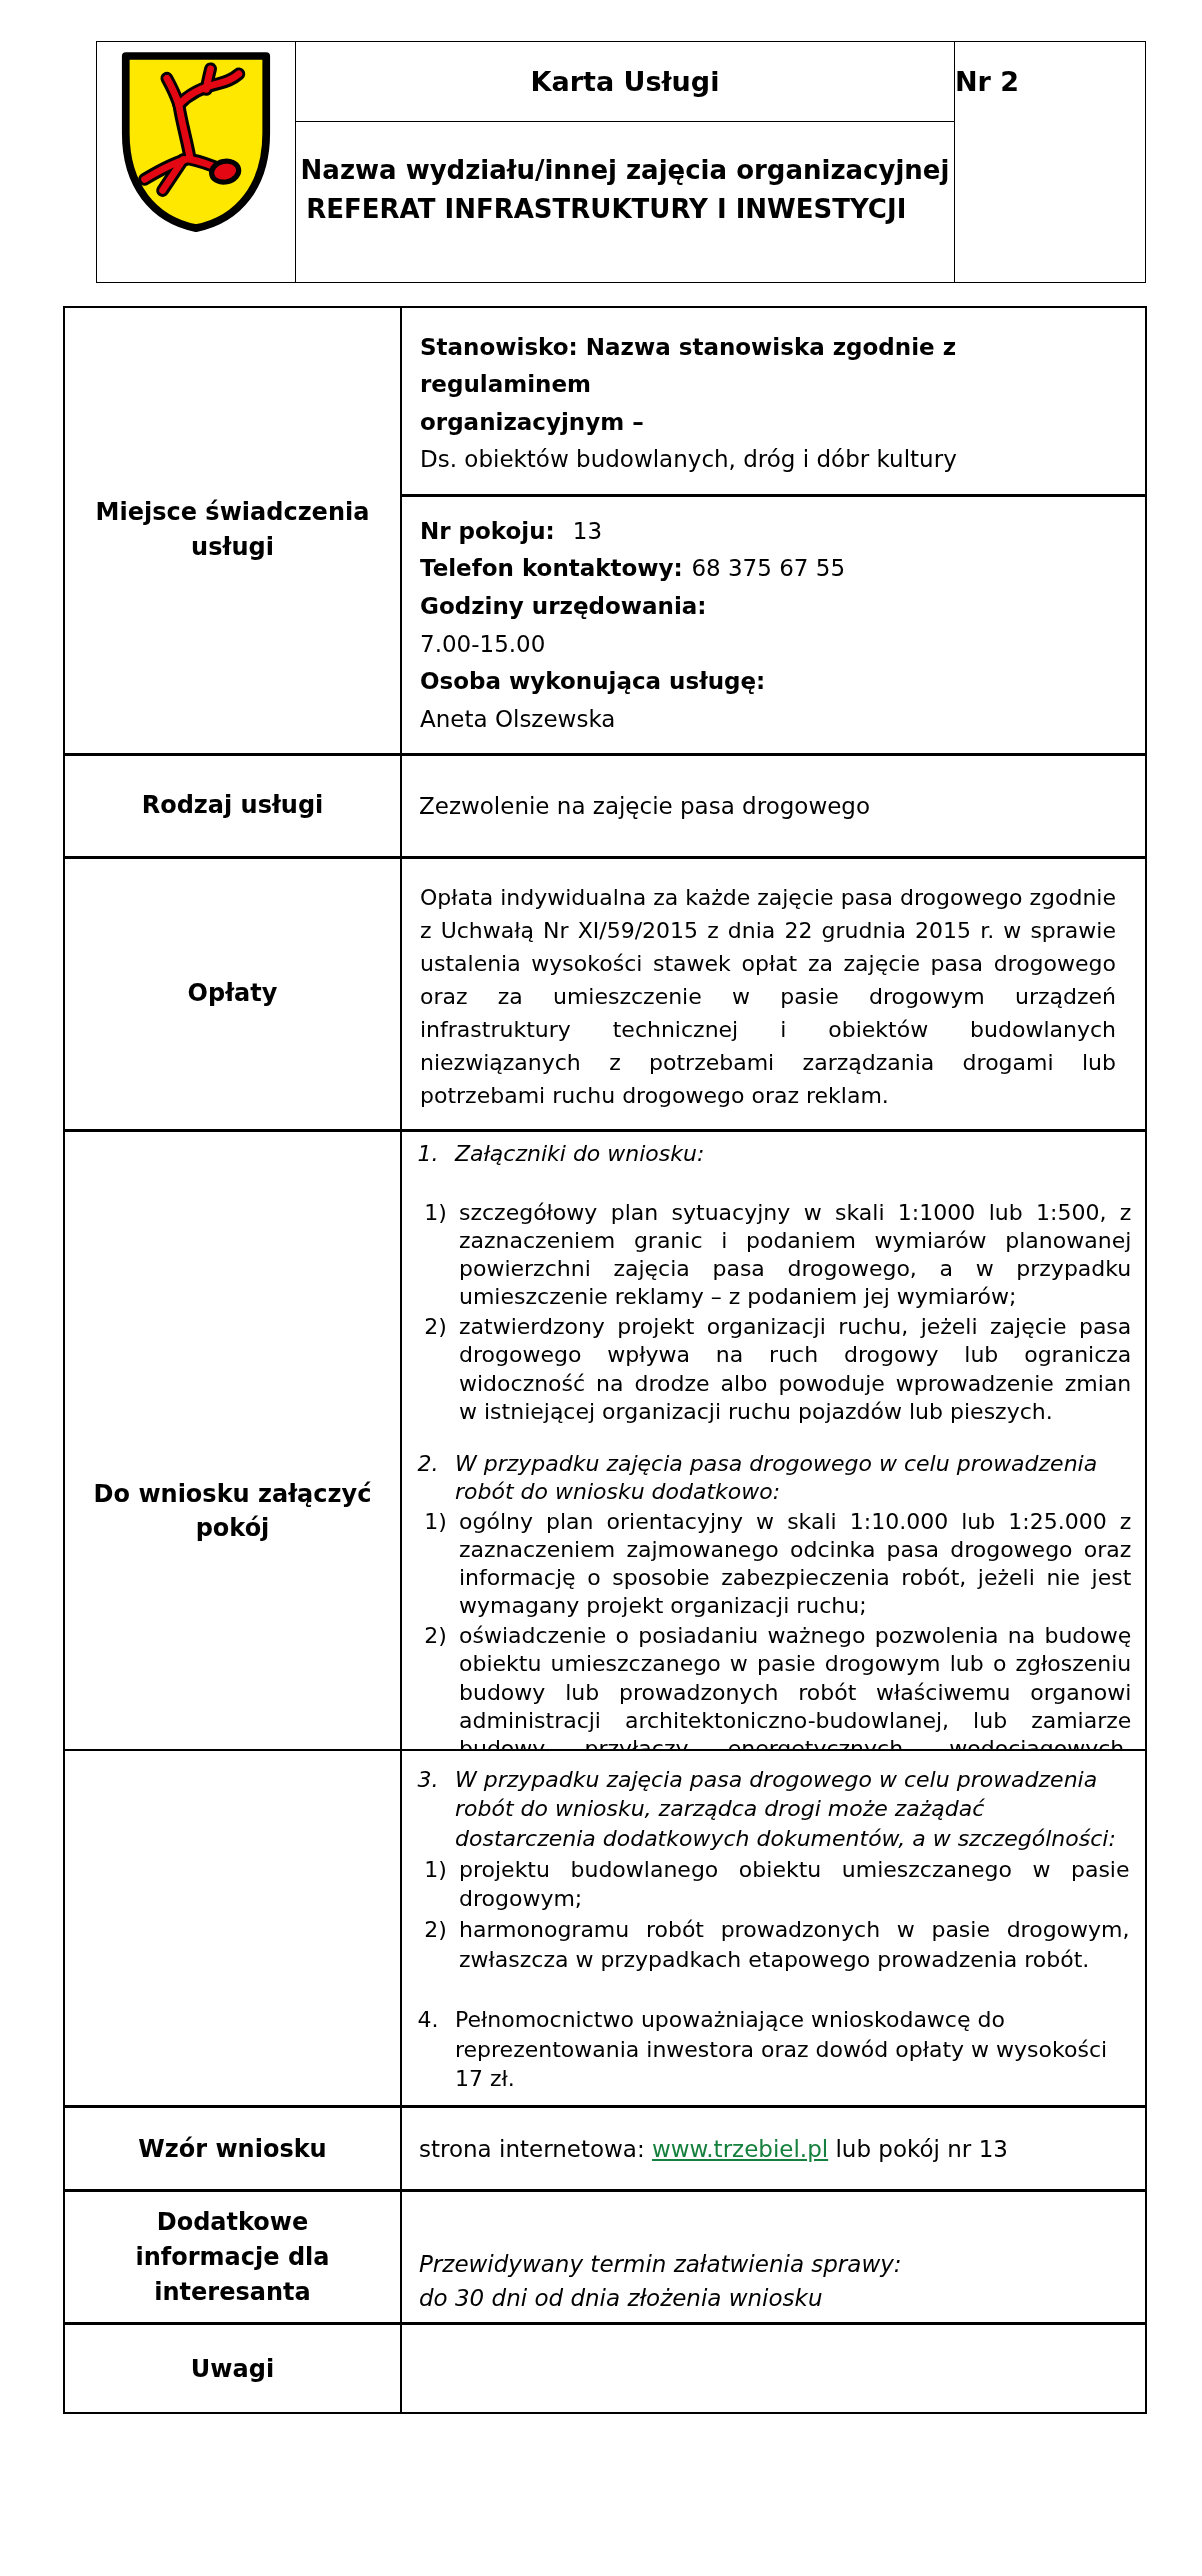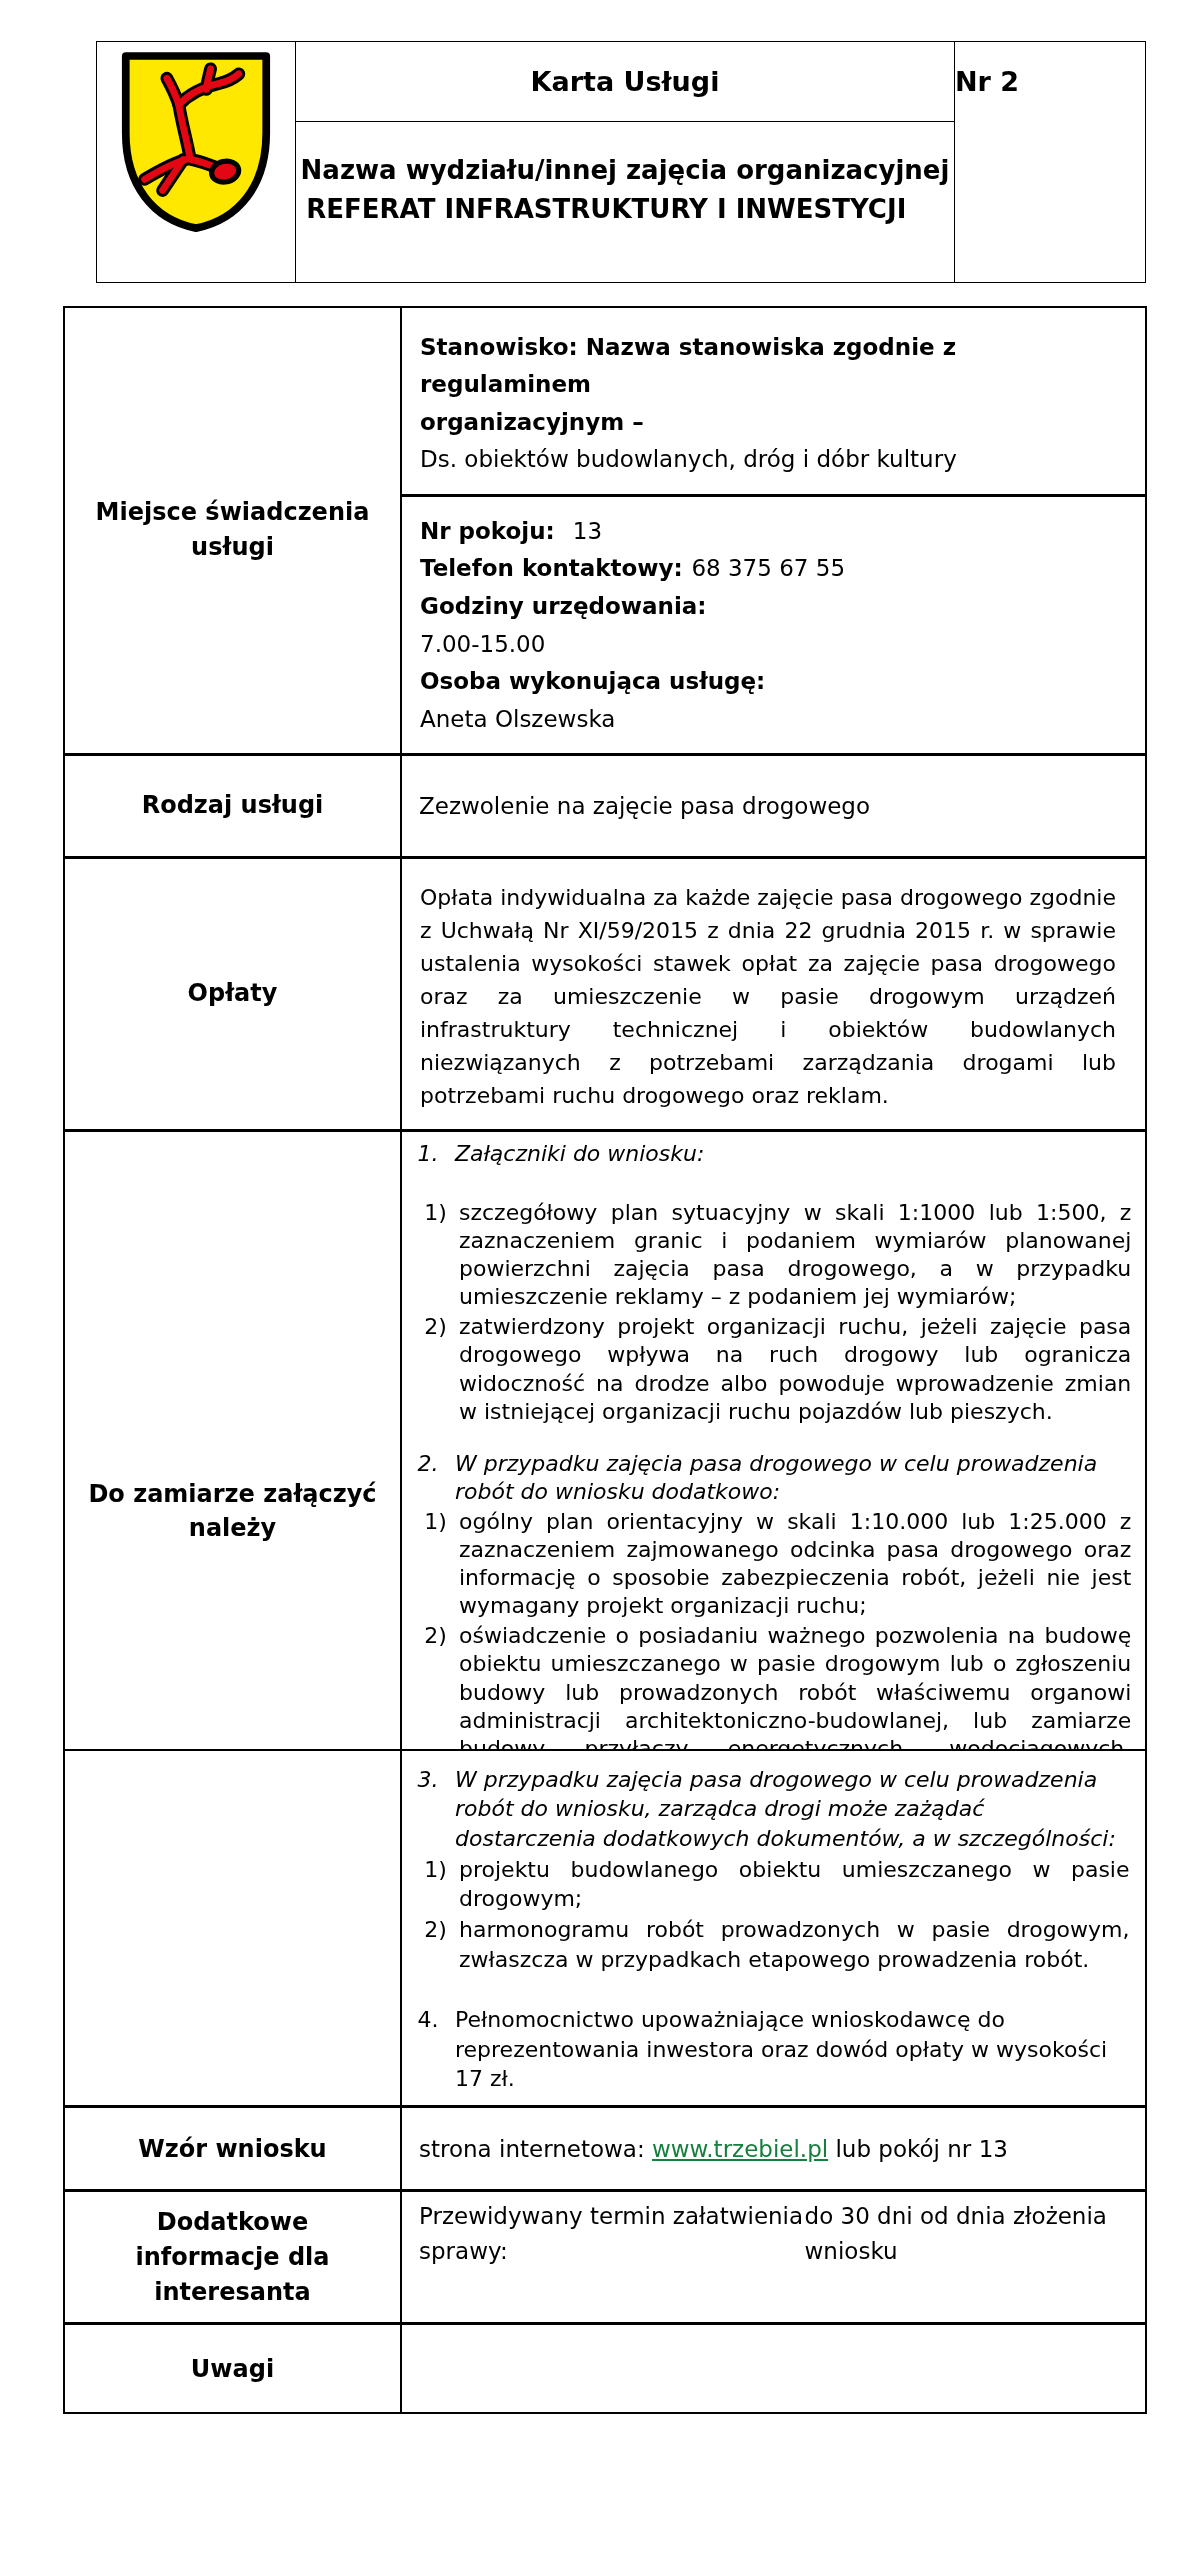--- a/index.html
+++ b/index.html
@@ -49,21 +49,21 @@
   .list-item { display:flex; margin-top:1.7px; }
   .item-num { width:45px; flex:none; padding-left:10.3px; }
   .item-text { flex:1; text-align:justify; }
   .item-text-left { flex:1; text-align:left; }
   .gap34 { height:29px; } .gap28 { height:24px; }
 
   
   .extra-tbl { left:63px; top:1749px; width:1084px; }
   .row-cont .content-cell { padding:13.7px 15.5px 12px 12px; font-size:22px; line-height:1.34; min-height:309px; }
   .row-wzor .content-cell { display:flex; align-items:center; padding:5.2px 17px; font-size:23px; min-height:81px; }
-  .row-dodatkowe .content-cell { display:flex; flex-direction:row; justify-content:flex-end; padding:6.9px 17px; font-size:23px; line-height:1.5; min-height:130px; }
+  .row-dodatkowe .content-cell { display:flex; flex-direction:column; justify-content:flex-end; padding:6.9px 17px; font-size:23px; line-height:1.5; min-height:130px;font-style:italic; }
   .row-uwagi { min-height:90px; }
   .row-cont { min-height:311px; }
 
   a.doc-link { color:#15803d; text-decoration:underline; }
 </style>
 </head>
 <body>
 
 <div class="tbl header-tbl">
   <div class="logo-cell">
@@ -127,21 +127,21 @@
       <span>Zezwolenie na zajęcie pasa drogowego</span>
     </div>
   </div>
 
   <div class="row row-oplaty">
     <div class="label-cell">Opłaty</div>
     <div class="content-cell">Opłata indywidualna za każde zajęcie pasa drogowego zgodnie z Uchwałą Nr XI/59/2015 z dnia 22 grudnia 2015 r. w sprawie ustalenia wysokości stawek opłat za zajęcie pasa drogowego oraz za umieszczenie w pasie drogowym urządzeń infrastruktury technicznej i obiektów budowlanych niezwiązanych z potrzebami zarządzania drogami lub potrzebami ruchu drogowego oraz reklam.</div>
   </div>
 
   <div class="row">
-    <div class="label-cell">Do zamiarze załączyć należy</div>
+    <div class="label-cell">Do wniosku załączyć pokój</div>
     <div class="content-cell list-cell">
       <div class="sec-head">
         <span class="sec-num">1.</span>
         <span class="sec-text">Załączniki do wniosku:</span>
       </div>
       <div class="gap34"></div>
       <div class="list-item">
         <span class="item-num">1)</span>
         <span class="item-text">szczegółowy plan sytuacyjny w skali 1:1000 lub 1:500, z zaznaczeniem granic i podaniem wymiarów planowanej powierzchni zajęcia pasa drogowego, a w przypadku umieszczenie reklamy – z podaniem jej wymiarów;</span>
       </div>

